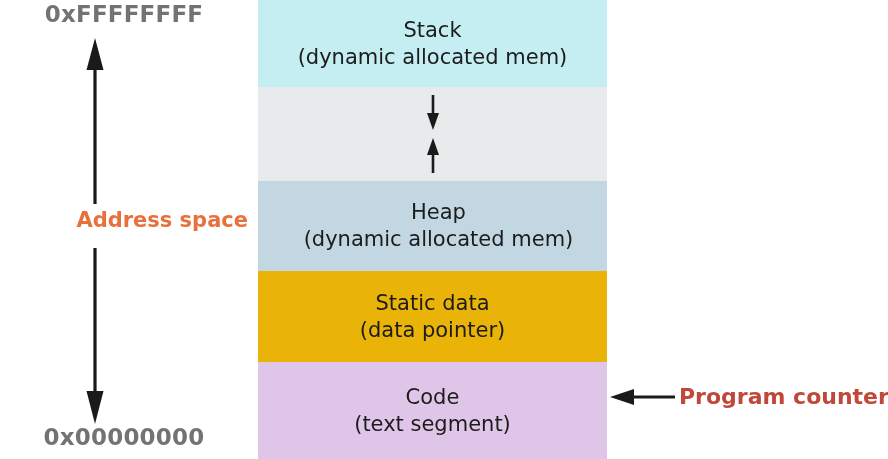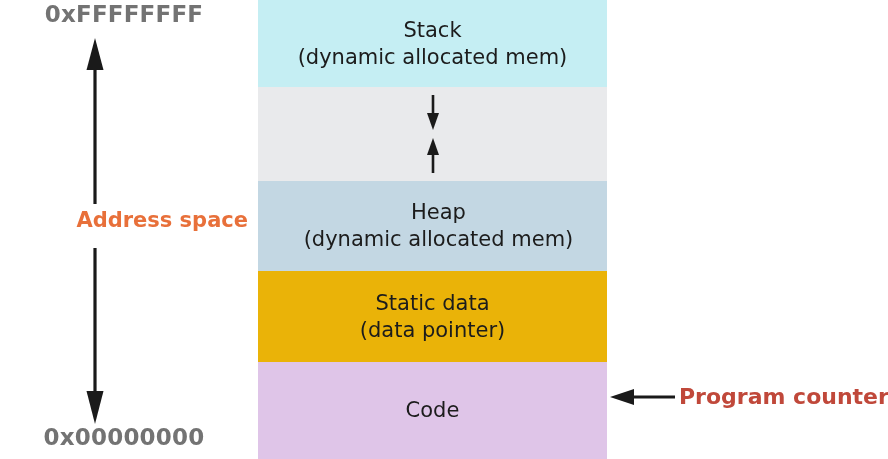--- a/index.html
+++ b/index.html
@@ -114,20 +114,21 @@
       <div class="l2">(dynamic allocated mem)</div>
     </div>
 
     <div class="band" id="band-static">
       <div class="l1">Static data</div>
       <div class="l2">(data pointer)</div>
     </div>
 
     <div class="band" id="band-code">
       <div class="l1">Code</div>
+      <div class="l2">(text segment)</div>
     </div>
   </div>
 
 
   <div class="anno" id="anno-pc">
     <span class="lead">
       <svg viewBox="0 0 66 18" width="66" height="18">
         <line x1="66" y1="9" x2="22" y2="9" stroke="#1a1a1a" stroke-width="3"></line>
         <polygon points="1,9 25,1 25,17" fill="#1a1a1a"></polygon>
       </svg>

